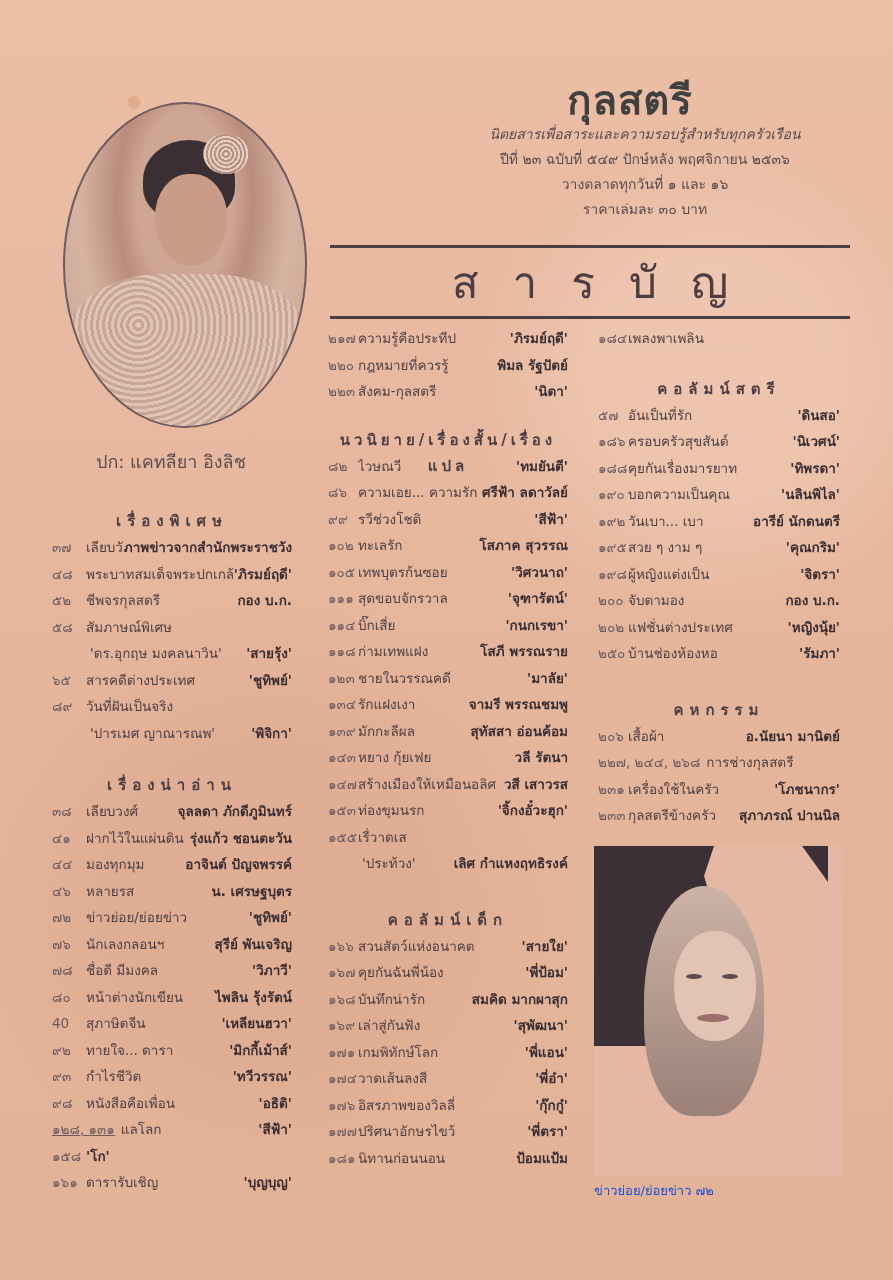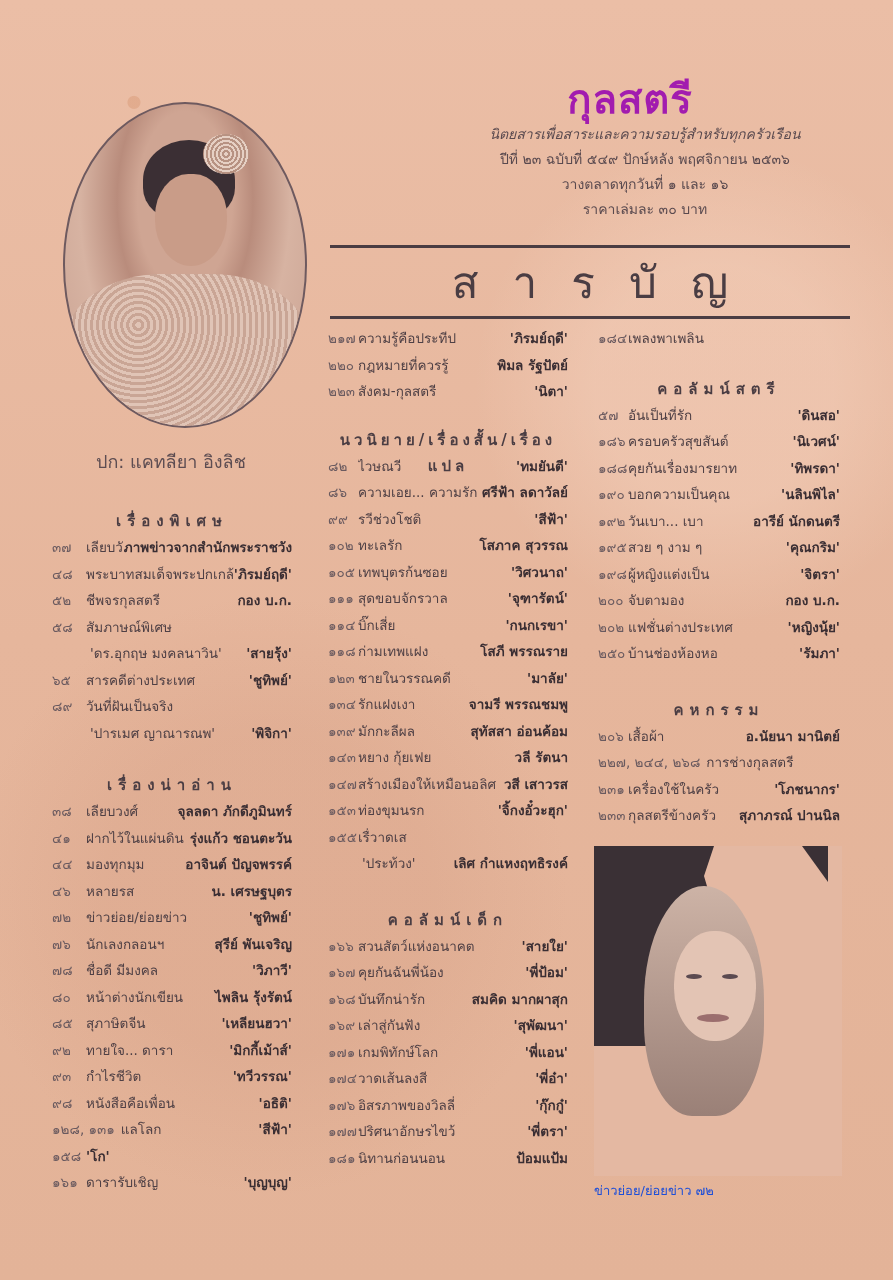--- a/index.html
+++ b/index.html
@@ -13,22 +13,22 @@
       linear-gradient(180deg, #ebbea6 0%, #e6b69c 50%, #e3b398 100%);
     font-family: "DejaVu Sans", sans-serif;
     color: #3f3236;
     position: relative;
   }
   .page { position: absolute; inset: 0; }
 
   
   .masthead { position: absolute; left: 330px; top: 78px; width: 520px; text-align: center; }
   .mag-title {
-    font-family: Liberation Serif, serif; font-weight: bold;
-    font-size: 40px; letter-spacing: 1px; color: #a21caf; line-height: 44px;
+    font-family: Liberation Sans, sans-serif; font-weight: bold;
+    font-size: 40px; letter-spacing: 1px; color: #404040; line-height: 44px;
     margin-left: 80px;
   }
   .mh-line { font-size: 14px; color: #5a4a4f; line-height: 25px; margin-left: 110px; }
   .mh-line.italic { font-style: italic; }
 
   .rule { position: absolute; left: 330px; width: 520px; height: 3px; background: #4a3d43; }
   .toc-title {
     position: absolute; left: 330px; top: 252px; width: 520px;
     text-align: center; font-size: 44px; letter-spacing: 34px; color: #4a3d43;
     line-height: 62px; padding-left: 34px;
@@ -185,41 +185,41 @@
           <span class="pg">๗๘</span>
           <span class="ttl">ชื่อดี มีมงคล</span>
           <span class="au">'วิภาวี'</span>
         </div>
         <div class="row">
           <span class="pg">๘๐</span>
           <span class="ttl">หน้าต่างนักเขียน</span>
           <span class="au">ไพลิน รุ้งรัตน์</span>
         </div>
         <div class="row">
-          <span class="pg">๘๕</span>
+          <span class="pg">40</span>
           <span class="ttl">สุภาษิตจีน</span>
           <span class="au">'เหลียนฮวา'</span>
         </div>
         <div class="row">
           <span class="pg">๙๒</span>
           <span class="ttl">ทายใจ... ดารา</span>
           <span class="au">'มิกกี้เม้าส์'</span>
         </div>
         <div class="row">
           <span class="pg">๙๓</span>
           <span class="ttl">กำไรชีวิต</span>
           <span class="au">'ทวีวรรณ'</span>
         </div>
         <div class="row">
           <span class="pg">๙๘</span>
           <span class="ttl">หนังสือคือเพื่อน</span>
           <span class="au">'อธิติ'</span>
         </div>
         <div class="row">
-          <span class="pg" style="min-width: auto; margin-right: 6px;">๑๒๘, ๑๓๑</span>
+          <span class="pg" style="min-width: auto; margin-right: 6px; text-decoration: underline;">๑๒๘, ๑๓๑</span>
           <span class="ttl">แลโลก</span>
           <span class="au">'สีฟ้า'</span>
         </div>
         <div class="row">
           <span class="pg">๑๕๘</span>
           <span class="au">'โก'</span>
         </div>
         <div class="row">
           <span class="pg">๑๖๑</span>
           <span class="ttl">ดารารับเชิญ</span>

